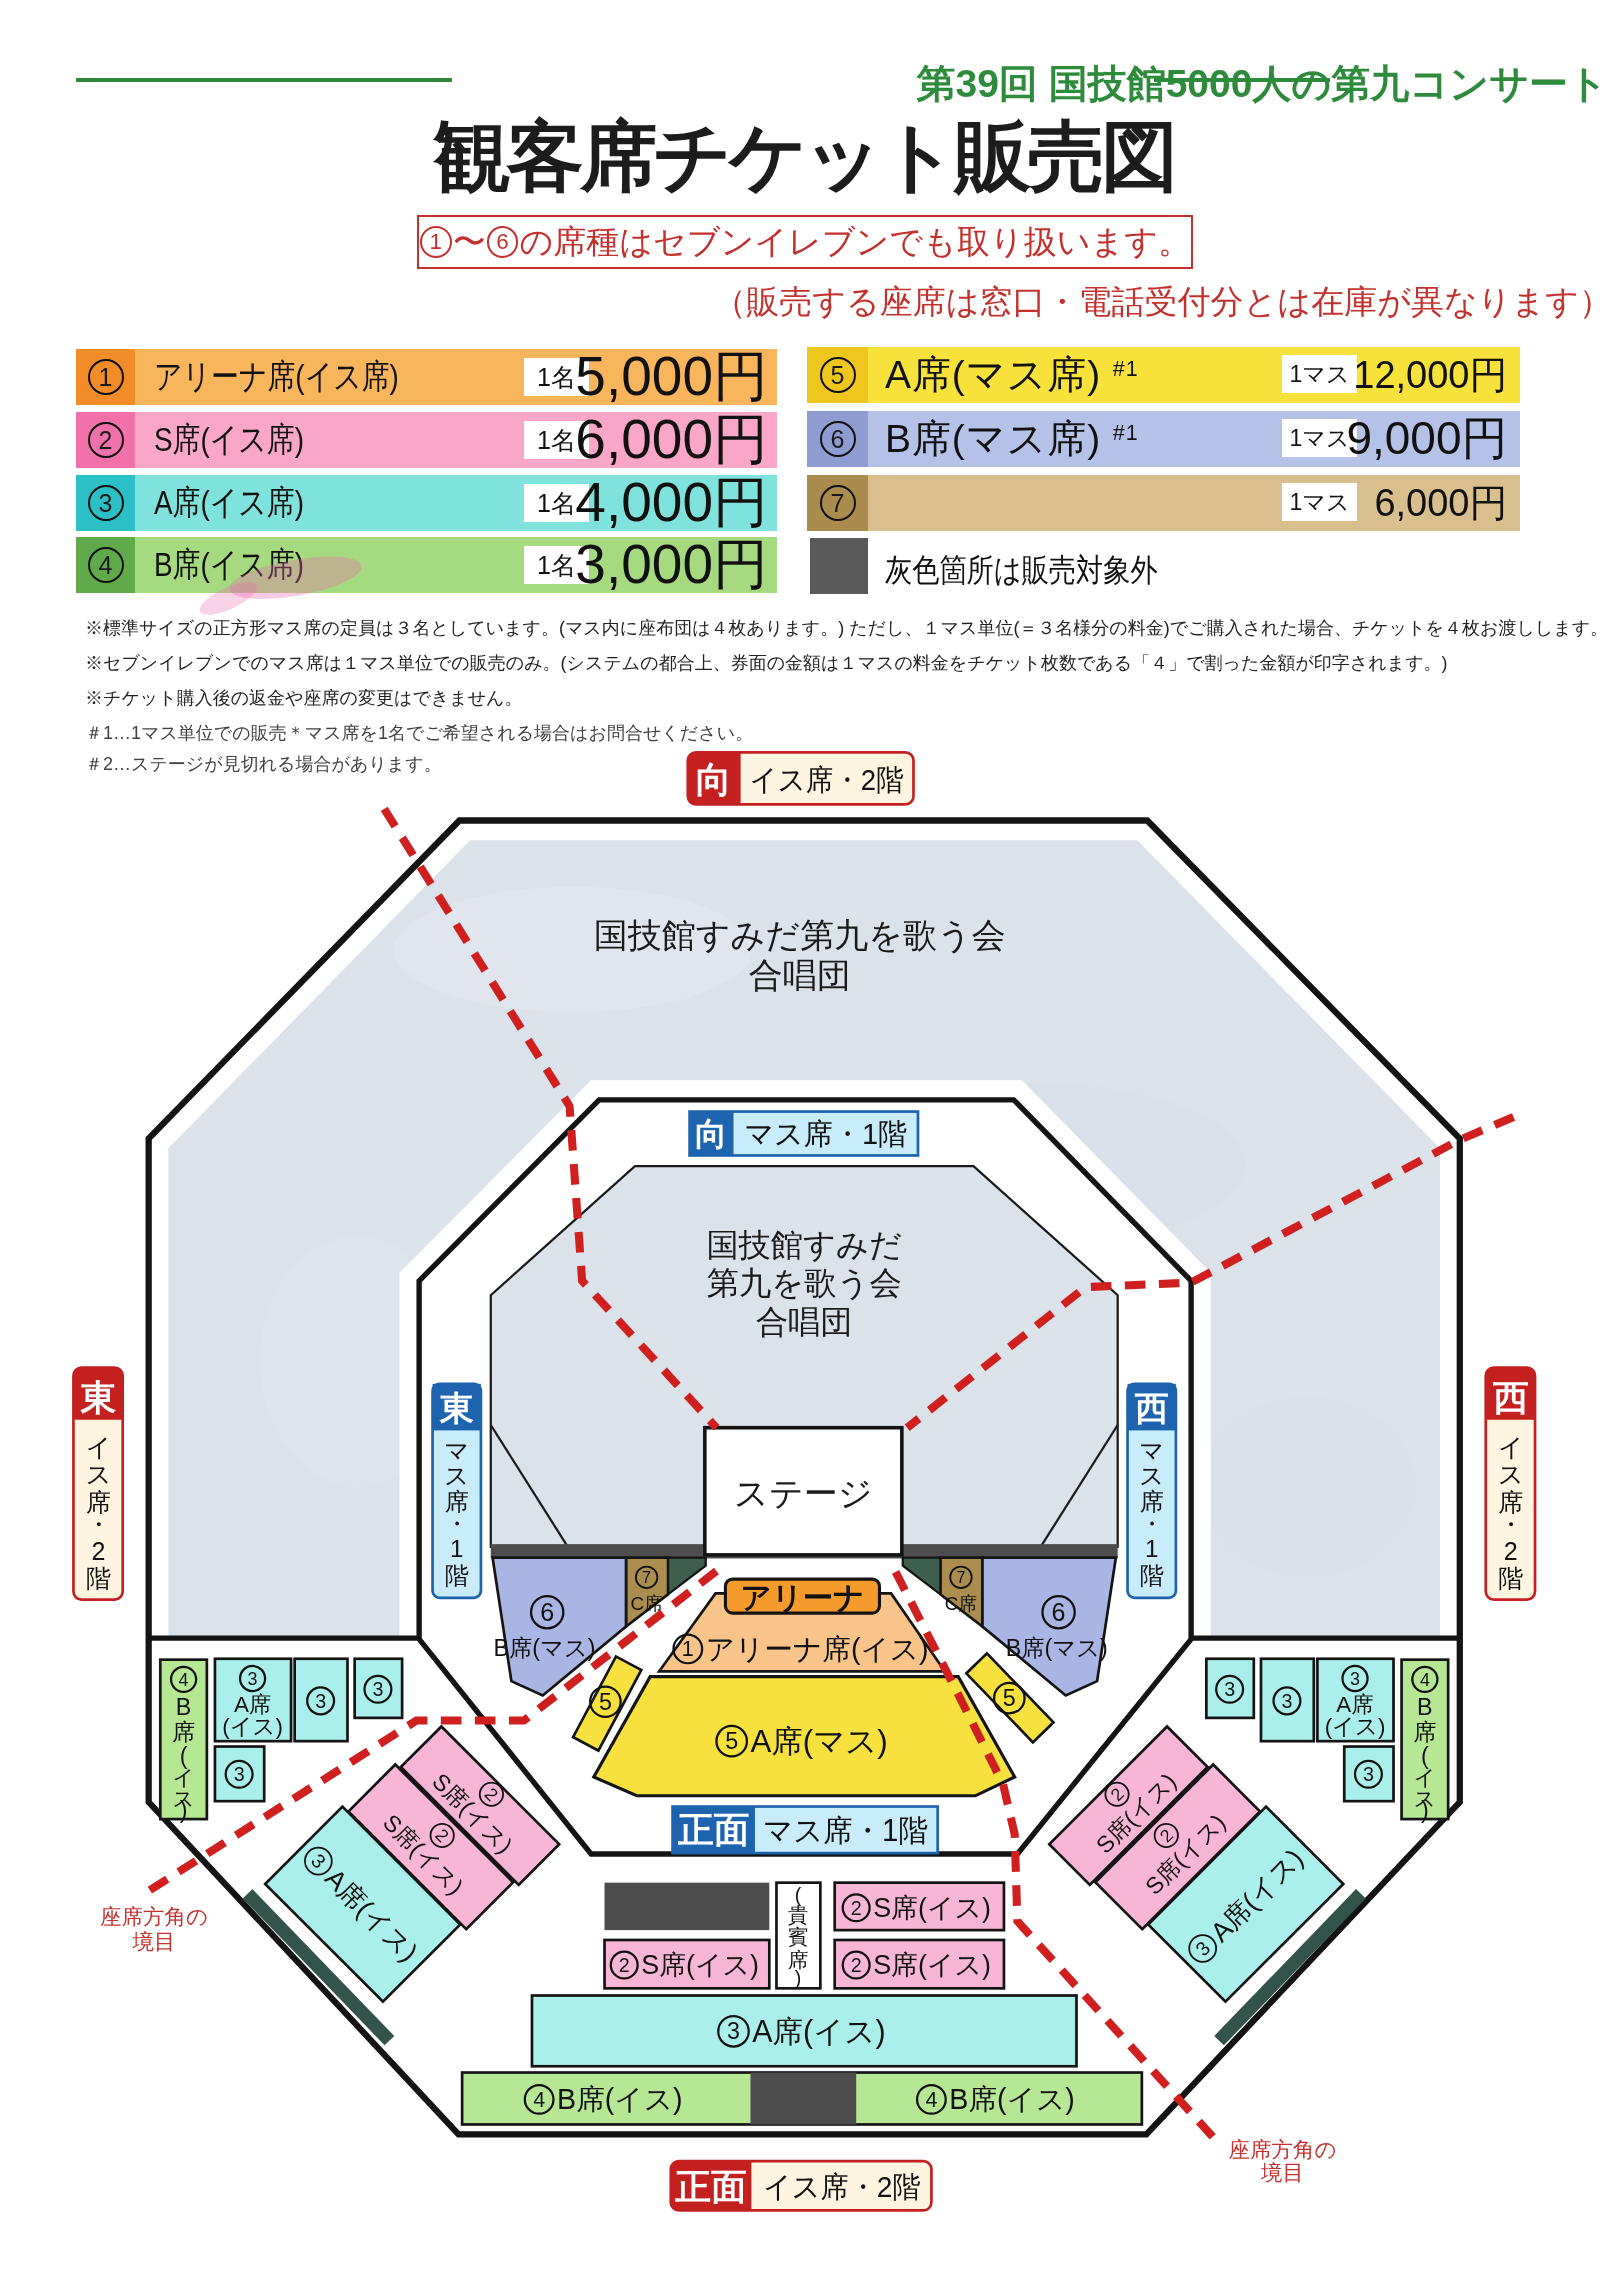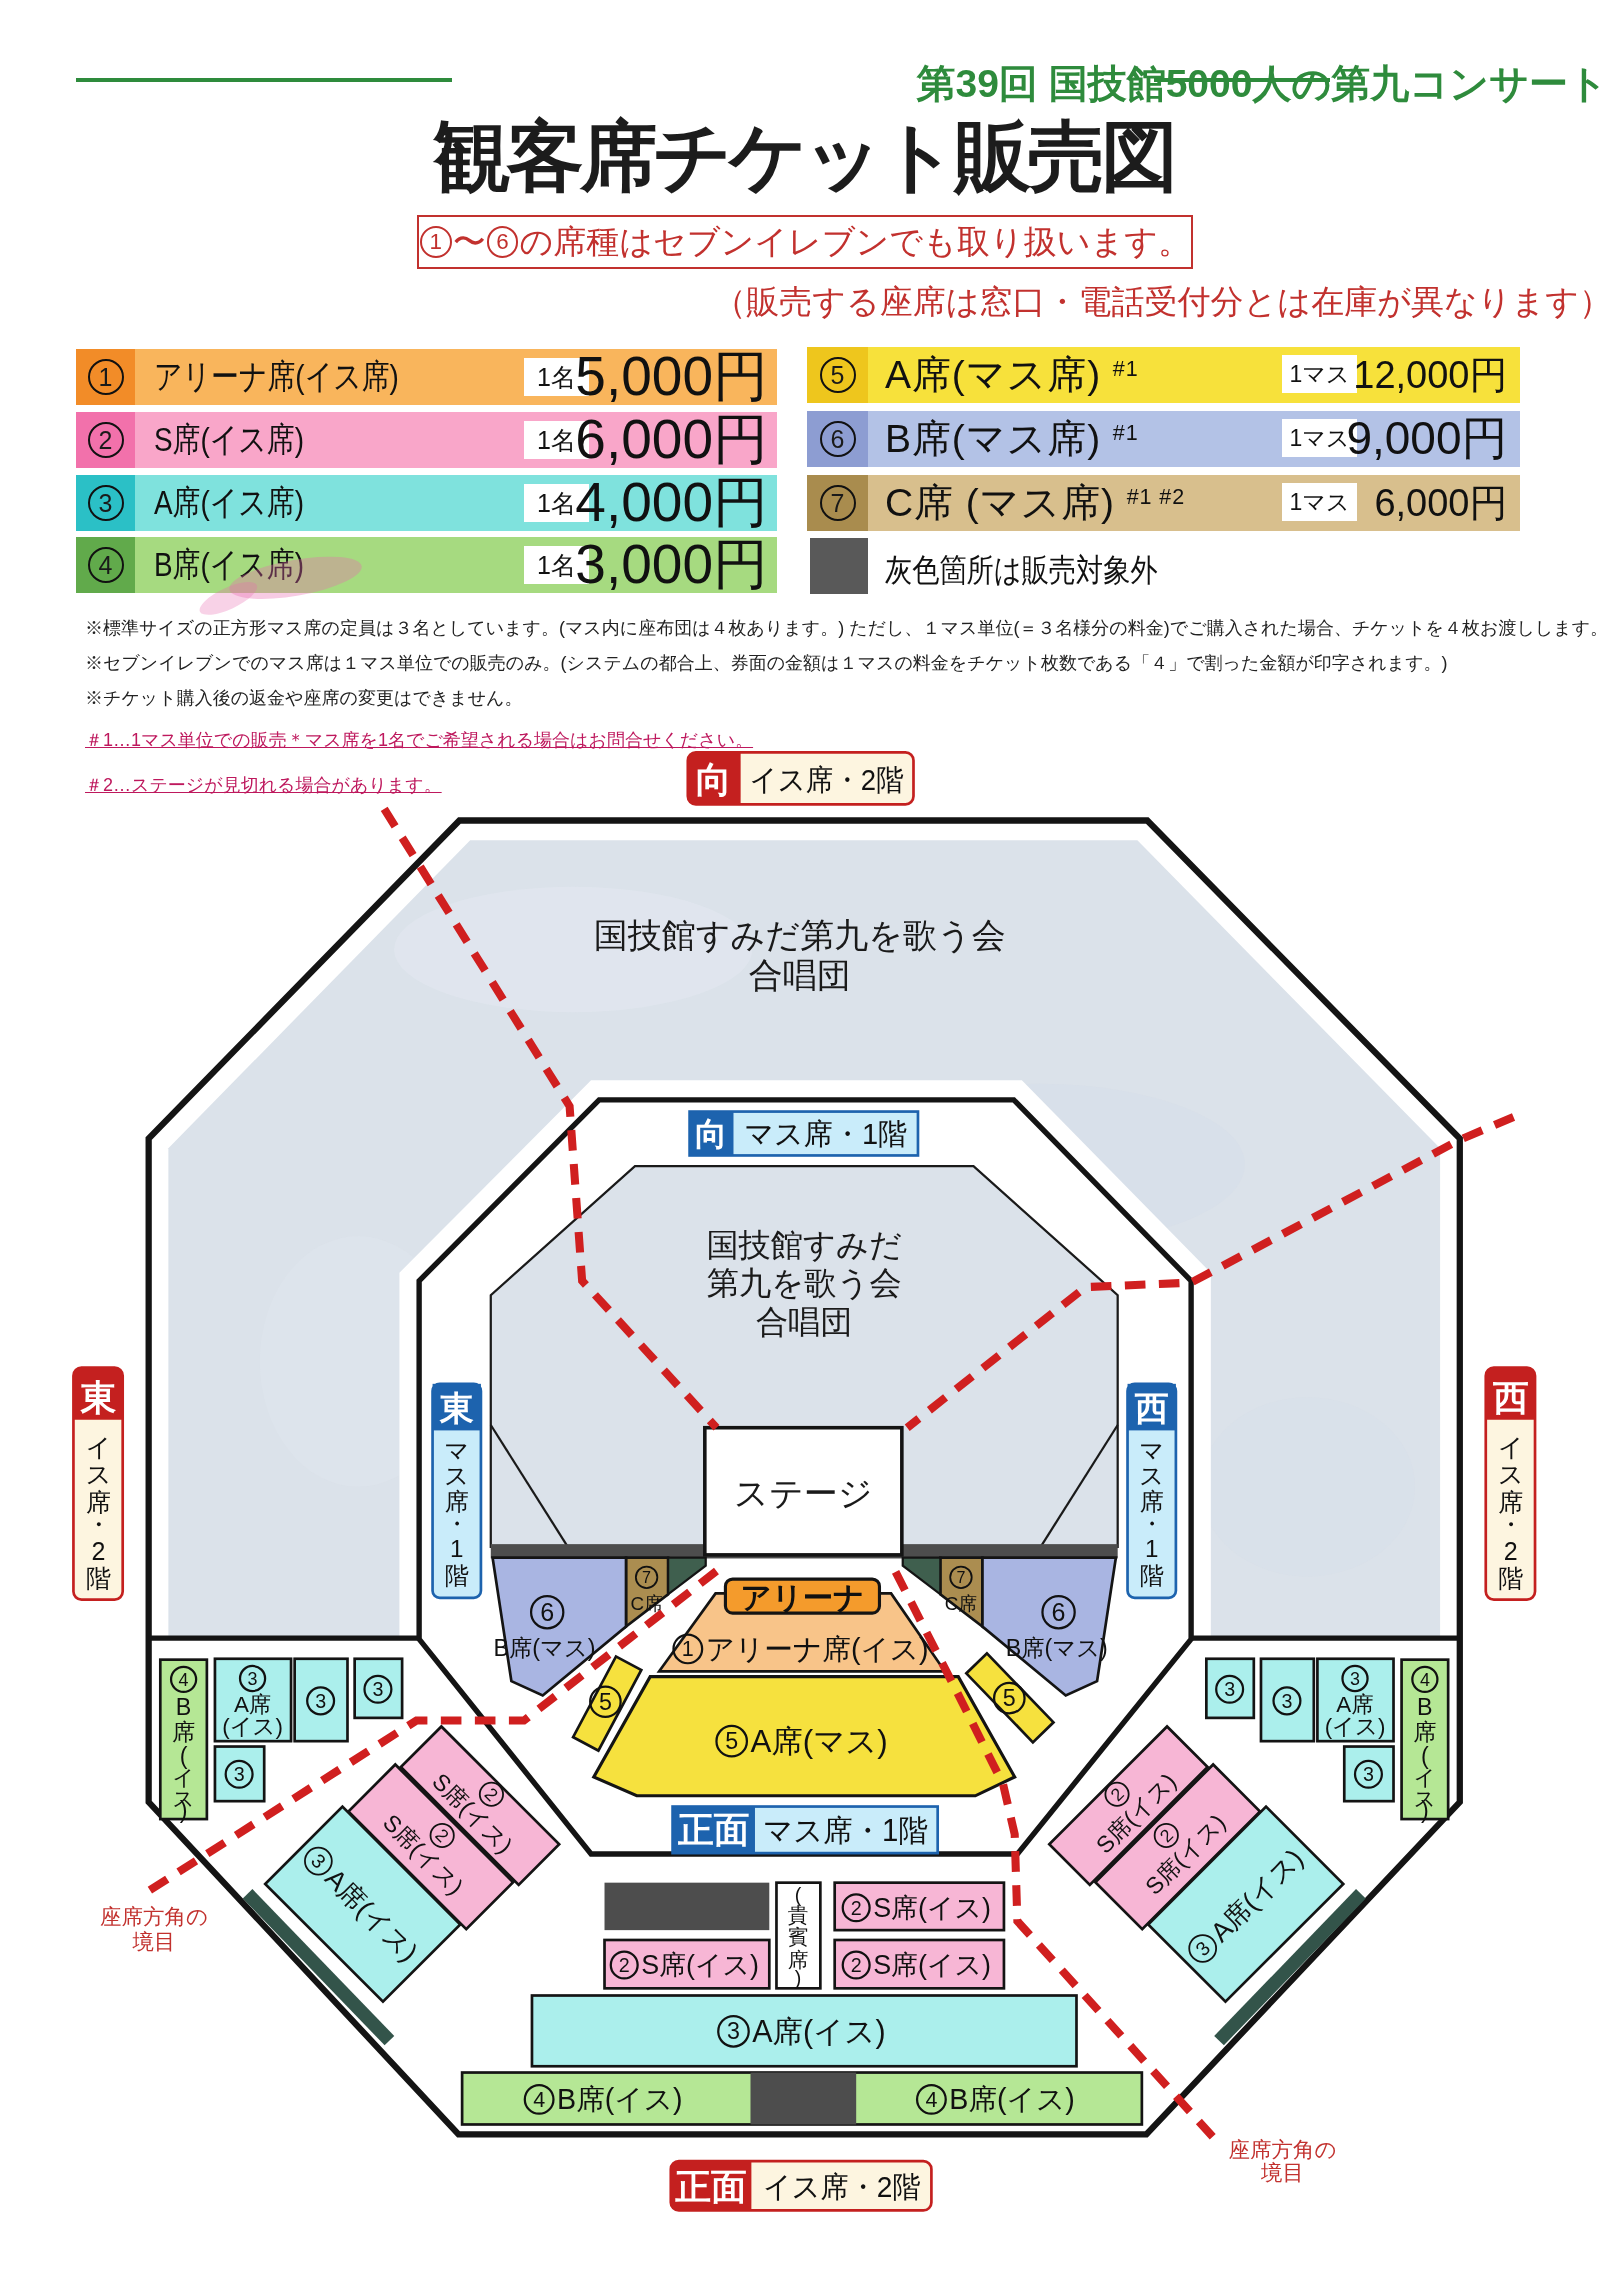--- a/index.html
+++ b/index.html
@@ -83,34 +83,33 @@
     </div>
   <div class="lblr">B席(マス席) <sup class="h">#1</sup></div>
   <div class="unit" style="left:475px;top:8px;width:75px;font-size:23px;">1マス</div>
   <div class="price" style="right:12.5px;font-size:46px;">9,000円</div>
 </div>
 
 <div class="row" style="left:807px;top:475px;width:713px;height:56px;background:#d8bf8d;">
   <div class="num" style="width:61px;background:#a98c4e;">
       <span class="ci">7</span>
     </div>
-  <div class="lblr">C席 (マス席) <sup class="h">#1 #2</sup></div>
   <div class="unit" style="left:475px;top:8px;width:75px;font-size:23px;">1マス</div>
   <div class="price" style="right:12.5px;font-size:38px;">6,000円</div>
 </div>
 
 <div class="abs" style="left:810px;top:538px;width:58px;height:56px;background:#595959;"></div>
 
 <div class="abs" style="left:885px;top:549px;font-size:32px;color:#111;transform:scaleX(0.85);transform-origin:left center;">灰色箇所は販売対象外</div>
 
 <div class="abs" style="left:85px;top:611px;font-size:18px;color:#222;line-height:35px;white-space:nowrap;">
 ※標準サイズの正方形マス席の定員は３名としています。(マス内に座布団は４枚あります。) ただし、１マス単位(＝３名様分の料金)でご購入された場合、チケットを４枚お渡しします。<br>
 ※セブンイレブンでのマス席は１マス単位での販売のみ。(システムの都合上、券面の金額は１マスの料金をチケット枚数である「４」で割った金額が印字されます。)<br>
 ※チケット購入後の返金や座席の変更はできません。</div>
-<div class="abs" style="left:85px;top:718px;font-size:18px;color:#be185d;line-height:45px;white-space:nowrap;text-decoration:underline;">＃1…1マス単位での販売＊マス席を1名でご希望される場合はお問合せください。<br>＃2…ステージが見切れる場合があります。</div>
+<div class="abs" style="left:85px;top:718px;font-size:18px;color:#404040;line-height:31px;white-space:nowrap;">＃1…1マス単位での販売＊マス席を1名でご希望される場合はお問合せください。<br>＃2…ステージが見切れる場合があります。</div>
 
 <svg class="abs" style="left:0;top:0;" width="1621" height="2293" viewBox="0 0 1810 2560" font-family="'Liberation Sans',sans-serif">
 
 <polygon points="513,916 1281,916 1630,1271 1630,2012 1280,2383 512,2383 166,2012 166,1271" fill="#ffffff" stroke="#141414" stroke-width="7"></polygon>
 
 <polygon points="525,938 1270,938 1608,1282 1608,1829 188,1829 188,1282" fill="#dbe2ea"></polygon>
 
 <ellipse cx="640" cy="1060" rx="200" ry="70" fill="#e2e8f0" opacity="0.6"></ellipse>
 
 <ellipse cx="1160" cy="1300" rx="230" ry="90" fill="#d5dee9" opacity="0.5"></ellipse>

